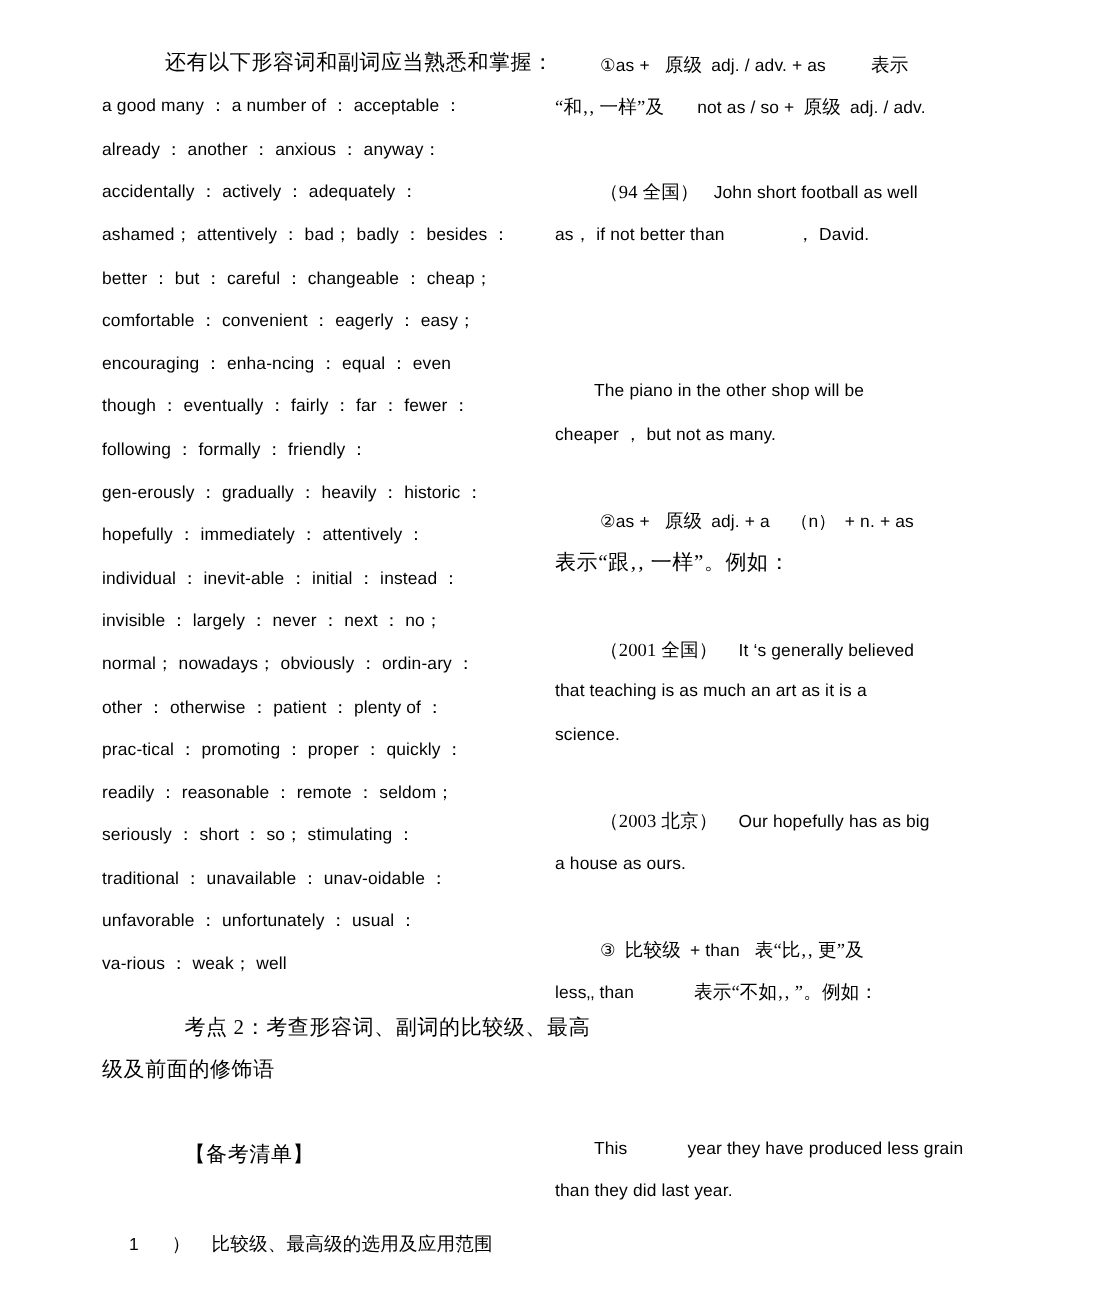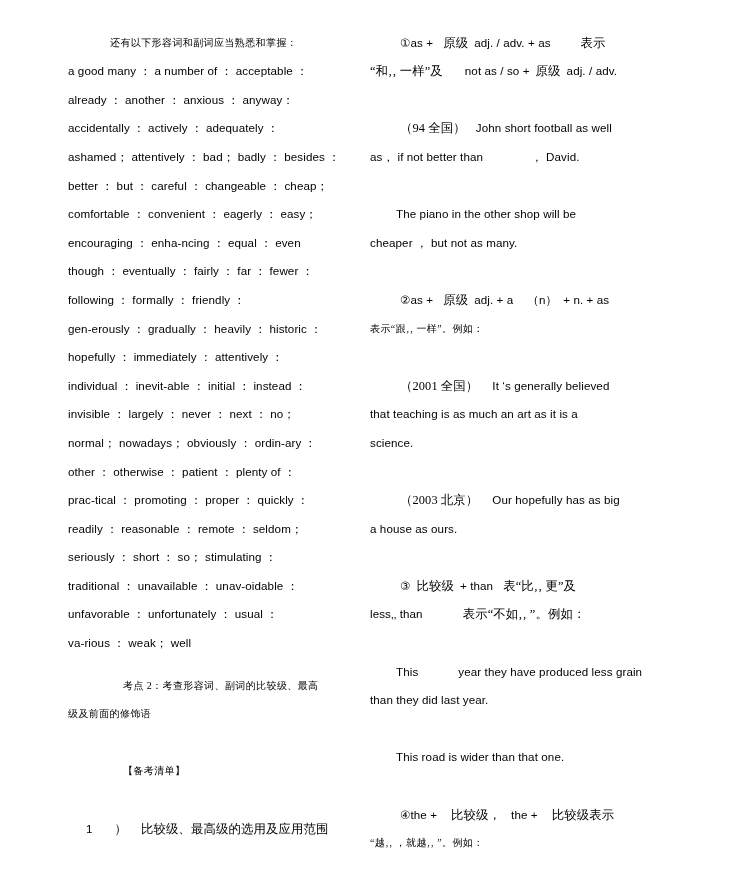--- a/index.html
+++ b/index.html
@@ -35,39 +35,39 @@
   }
   .line {
     height: 28.6px;
     line-height: 28.6px;
     font-size: 11.6px;
     white-space: nowrap;
     letter-spacing: 0.1px;
   }
   .line.cn {
     font-family: "Liberation Serif", "DejaVu Serif", serif;
-    font-size: 10px;
+    font-size: 14px;
     letter-spacing: 0.4px;
   }
   .line.mix {
     font-family: "Liberation Sans", sans-serif;
     font-size: 11.6px;
   }
   .line.mix .cntext {
     font-family: "Liberation Serif", "DejaVu Serif", serif;
     font-size: 12.4px;
   }
   .blank {
     height: 28.6px;
   }
   .half {
     height: 14px;
   }
   .indent-1 { padding-left: 42px; }
-  .indent-2 { padding-left: 26px; }
+  .indent-2 { padding-left: 26px; margin-top: 47px; }
   .indent-3 { padding-left: 30px; }
   .indent-4 { padding-left: 55px; }
   .indent-5 { padding-left: 18px; }
   .sp { display: inline-block; }
   .sp6 { width: 6px; }
   .sp10 { width: 10px; }
   .sp14 { width: 14px; }
   .sp22 { width: 22px; }
   .sp30 { width: 30px; }
   .sp40 { width: 40px; }

